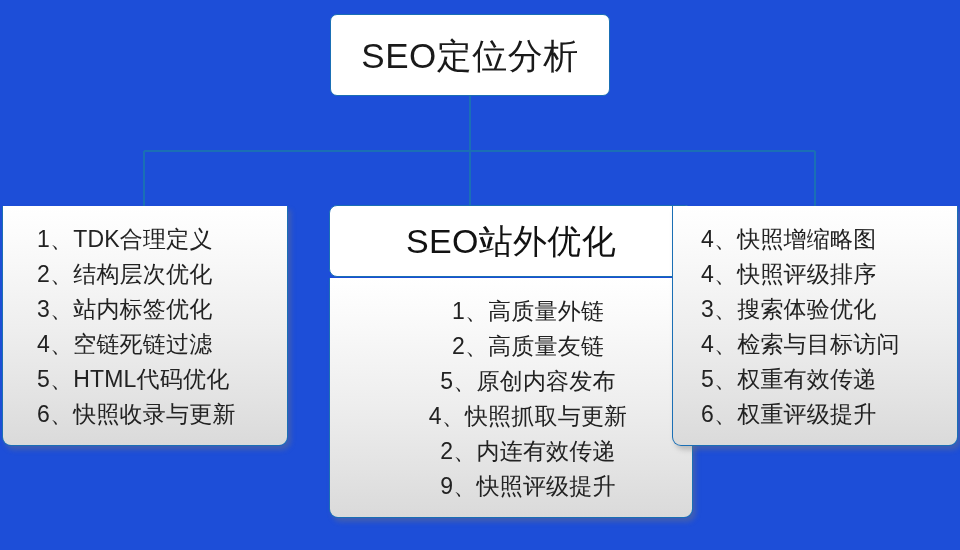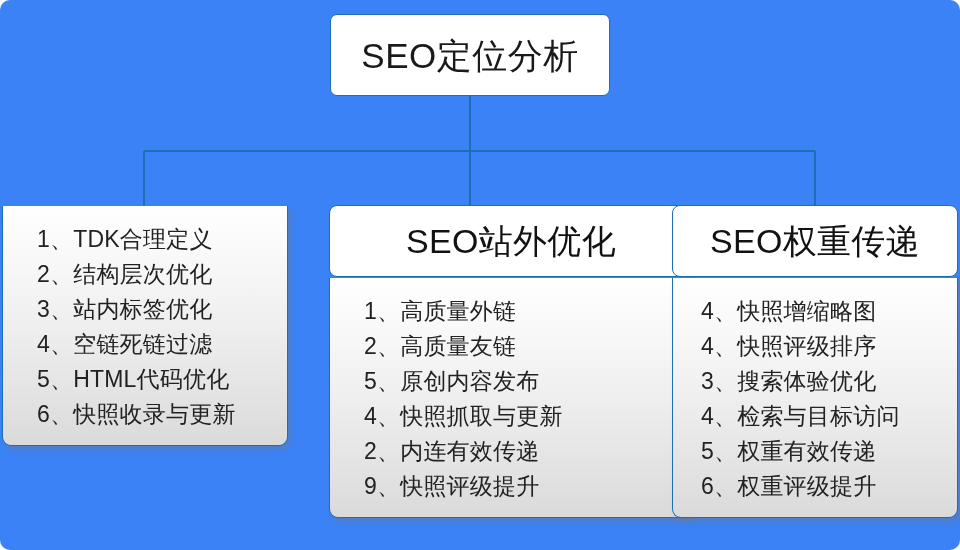--- a/index.html
+++ b/index.html
@@ -10,22 +10,21 @@
   body {
     width: 960px;
     height: 550px;
     font-family: "Liberation Sans", "DejaVu Sans", sans-serif;
     overflow: hidden;
   }
   #diagram {
     position: relative;
     width: 960px;
     height: 550px;
-    background: #3b82f6;
-    border-radius: 10px;
+    background: #1d4ed8;
   }
 
   
   #connectors {
     position: absolute;
     left: 0;
     top: 0;
     width: 960px;
     height: 550px;
     pointer-events: none;
@@ -53,21 +52,21 @@
     line-height: 1;
     white-space: nowrap;
   }
 
   
   .column {
     position: absolute;
     top: 205px;
   }
   .column.c0 { left: 2px;   width: 286px; }
-  .column.c1 { left: 329px; width: 364px; }
+  .column.c1 { left: 329px; width: 364px; text-align: center; }
   .column.c2 { left: 672px; width: 286px; }
 
   .col-header {
     box-sizing: border-box;
     width: 100%;
     height: 72px;
     border: 1.6px solid #1a6fb5;
     border-radius: 8px;
     background: #ffffff;
     display: flex;
@@ -152,23 +151,20 @@
         <li>2、高质量友链</li>
         <li>5、原创内容发布</li>
         <li>4、快照抓取与更新</li>
         <li>2、内连有效传递</li>
         <li>9、快照评级提升</li>
       </ul>
     </div>
   </div>
 
   <div class="column c2">
-    <div class="col-header">
-      <span class="col-header-label">SEO权重传递</span>
-    </div>
     <div class="col-panel">
       <ul class="col-list wide">
         <li>4、快照增缩略图</li>
         <li>4、快照评级排序</li>
         <li>3、搜索体验优化</li>
         <li>4、检索与目标访问</li>
         <li>5、权重有效传递</li>
         <li>6、权重评级提升</li>
       </ul>
     </div>

